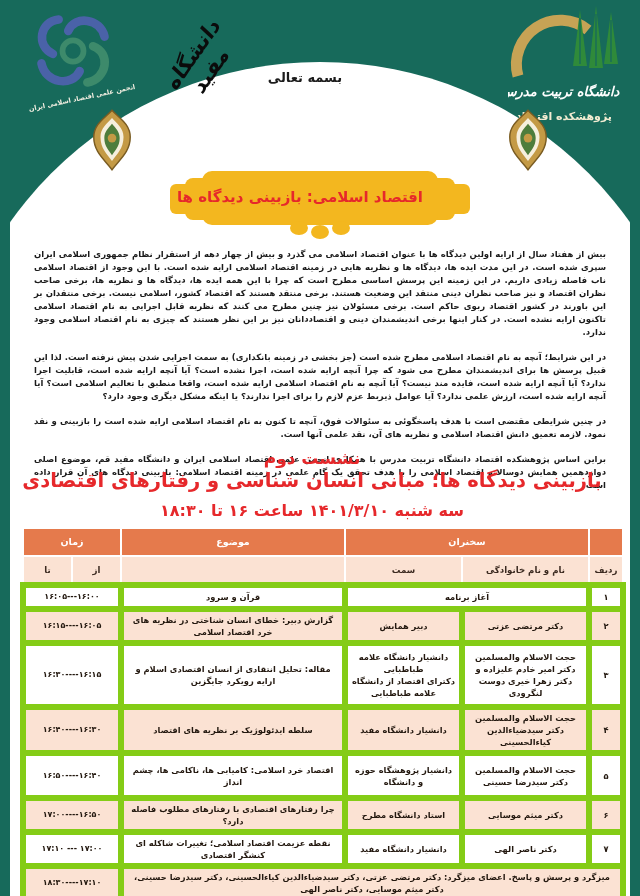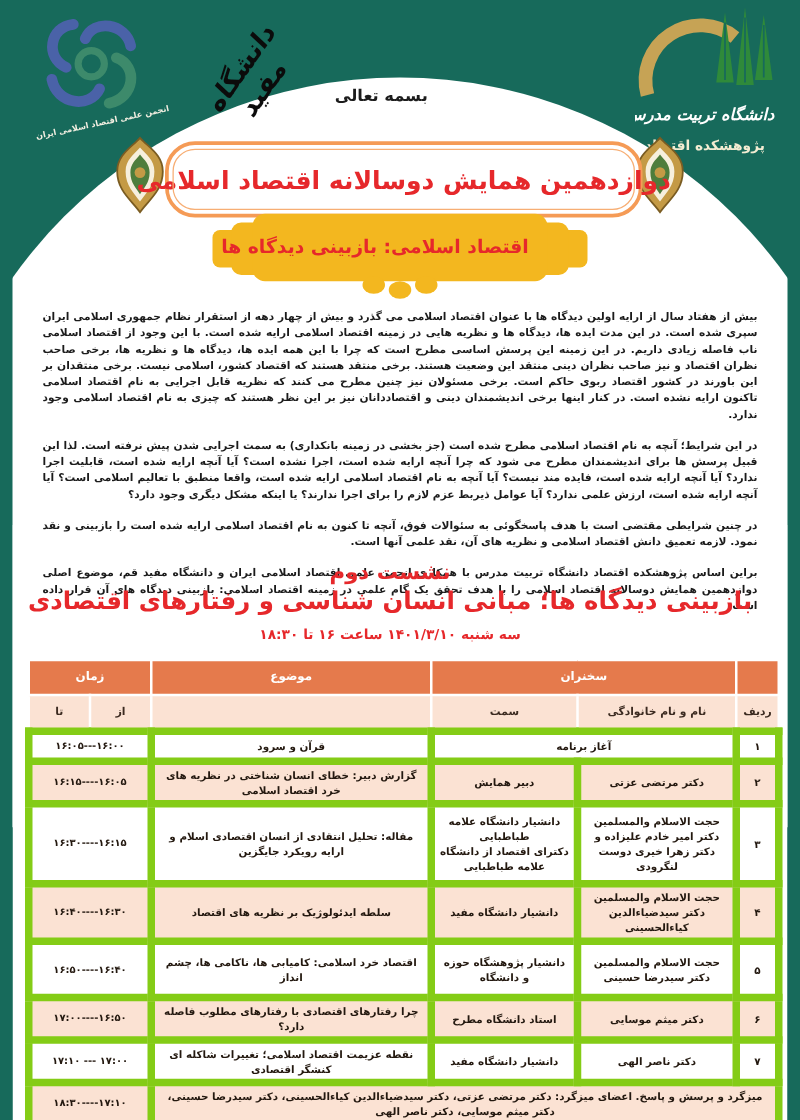--- a/index.html
+++ b/index.html
@@ -48,21 +48,21 @@
 
   
   .intro{position:absolute; left:22px; right:22px; top:236px; direction:rtl;
     color:#1b1b1b; font-size:8.5px; line-height:13px; font-weight:bold; text-align:justify;}
   .intro p{margin:12px;}
 
   
   .session{position:absolute; left:0; right:16px; top:448px; text-align:center; direction:rtl;}
   .session .s-label{color:#e6282b; font-size:17px; font-weight:bold; line-height:20px;}
   .session .s-title{color:#e6282b; font-size:19.5px; font-weight:bold; line-height:26px;}
-  .session .s-date{color:#e6282b; font-size:11px; font-weight:bold; margin-top:7px;}
+  .session .s-date{color:#e6282b; font-size:16px; font-weight:bold; margin-top:7px;}
 
   
   .sched{position:absolute; left:20px; top:527px; width:600px; border-collapse:collapse;
     direction:rtl; table-layout:fixed;}
   .sched td{border:6px solid #84cc16; text-align:center; vertical-align:middle;
     font-size:8.3px; line-height:12px; font-weight:bold; color:#23180f;
     white-space:pre-line; padding:2px 3px;}
   .sched tr.hA td{background:#e57a4c; color:#ffffff; font-size:9.5px; height:22px;
     border:2px solid #fff;}
   .sched tr.hB td{background:#fbe2d3; color:#3b2a20; font-size:8.6px; height:21px;
@@ -115,23 +115,20 @@
     <path d="M25 16 C29 21 33 24 33 31 C33 40 28 44 25 49 C22 44 17 40 17 31 C17 24 21 21 25 16 Z" fill="#4e7d3c"></path>
     <circle cx="25" cy="31" r="4.5" fill="#c49a45"></circle>
   </svg>
   <svg class="ornament right" viewBox="0 0 50 66">
     <path d="M25 2 C32 10 44 16 44 30 C44 46 32 54 25 64 C18 54 6 46 6 30 C6 16 18 10 25 2 Z" fill="#c49a45" stroke="#7a5c22" stroke-width="1.5"></path>
     <path d="M25 10 C30 16 37 20 37 30 C37 42 30 48 25 55 C20 48 13 42 13 30 C13 20 20 16 25 10 Z" fill="#f6efdd"></path>
     <path d="M25 16 C29 21 33 24 33 31 C33 40 28 44 25 49 C22 44 17 40 17 31 C17 24 21 21 25 16 Z" fill="#4e7d3c"></path>
     <circle cx="25" cy="31" r="4.5" fill="#c49a45"></circle>
   </svg>
 
-  <div class="title-frame">
-    <div class="main-title">دوازدهمین همایش دوسالانه اقتصاد اسلامی</div>
-  </div>
 
   <div class="banner">
     <div class="b3"></div>
     <div class="b2"></div>
     <div class="b1"></div>
     <div class="bump l"></div>
     <div class="bump m"></div>
     <div class="bump r"></div>
     <div class="theme-text">اقتصاد اسلامی: بازبینی دیدگاه ها</div>
   </div>

